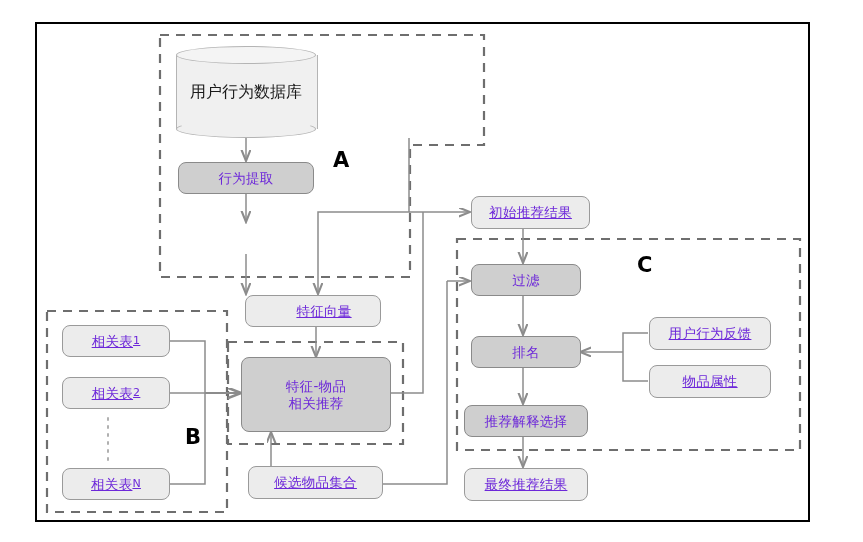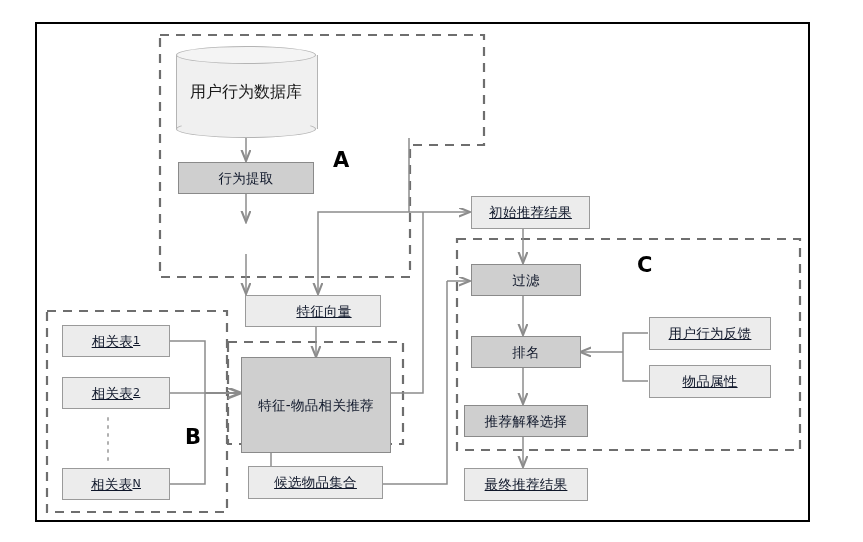--- a/index.html
+++ b/index.html
@@ -1,21 +1,21 @@
 <!DOCTYPE html>
 <html><head>
 <meta charset="utf-8">
 <style>
   html,body{margin:0;padding:0;background:#ffffff;}
   body{font-family:"DejaVu Sans","Liberation Sans",sans-serif;}
   #stage{position:relative;width:863px;height:542px;background:#ffffff;overflow:hidden;}
   #outer-frame{position:absolute;left:35px;top:22px;width:775px;height:500px;border:2px solid #000000;box-sizing:border-box;background:#fff;}
   svg.layer{position:absolute;left:0;top:0;width:863px;height:542px;pointer-events:none;}
   .node{position:absolute;box-sizing:border-box;display:flex;align-items:center;justify-content:center;
-        text-align:left;line-height:1.25;color:#0f172a;font-size:13.5px;letter-spacing:.3px;}
+        text-align:left;line-height:1.25;color:#6d28d9;font-size:13.5px;letter-spacing:.3px;border-radius:8px;}
   .box-light{background:#ececec;border:1.6px solid #9a9a9a;text-decoration:underline;}
   .box-dark{background:#cfcfcf;border:1.6px solid #8a8a8a;}
   .grp-label{position:absolute;font-weight:bold;font-size:21px;color:#000;font-family:"DejaVu Sans","Liberation Sans",sans-serif;}
   .cyl{position:absolute;}
   .cyl .body{position:absolute;left:0;top:9px;width:100%;height:calc(100% - 18px);background:#f0f0f0;border-left:1.6px solid #b4b4b4;border-right:1.6px solid #b4b4b4;}
   .cyl .top{position:absolute;left:0;top:0;width:100%;height:18px;border-radius:50%;background:#f4f4f4;border:1.6px solid #b4b4b4;box-sizing:border-box;}
   .cyl .bot{position:absolute;left:0;bottom:0;width:100%;height:18px;border-radius:50%;background:#f0f0f0;border:1.6px solid #b4b4b4;box-sizing:border-box;border-top-color:transparent;}
   .cyl .cap{position:absolute;left:0;top:0;width:100%;height:100%;display:flex;align-items:center;justify-content:center;font-size:16px;color:#1a1a1a;}
   .sub{font-size:11px;vertical-align:baseline;}
 </style>
@@ -101,21 +101,21 @@
   </div>
   <div class="node box-light" style="left:62px;top:377px;width:108px;height:32px;">
     <span>相关表</span>
       <span class="sub">2</span>
   </div>
   <div class="node box-light" style="left:62px;top:468px;width:108px;height:32px;">
     <span>相关表</span>
       <span class="sub">N</span>
   </div>
 
-  <div class="node box-dark" style="left:241px;top:357px;width:150px;height:96px;flex-direction:row;">
+  <div class="node box-dark" style="left:241px;top:357px;width:150px;height:75px;flex-direction:column;">
     <span>特征-物品</span>
     <span>相关推荐</span>
   </div>
 
   <div class="node box-light" style="left:248px;top:466px;width:135px;height:33px;">候选物品集合</div>
 
   <div class="node box-light" style="left:471px;top:196px;width:119px;height:33px;">初始推荐结果</div>
 
   <div class="node box-dark" style="left:471px;top:264px;width:110px;height:32px;">过滤</div>
 

